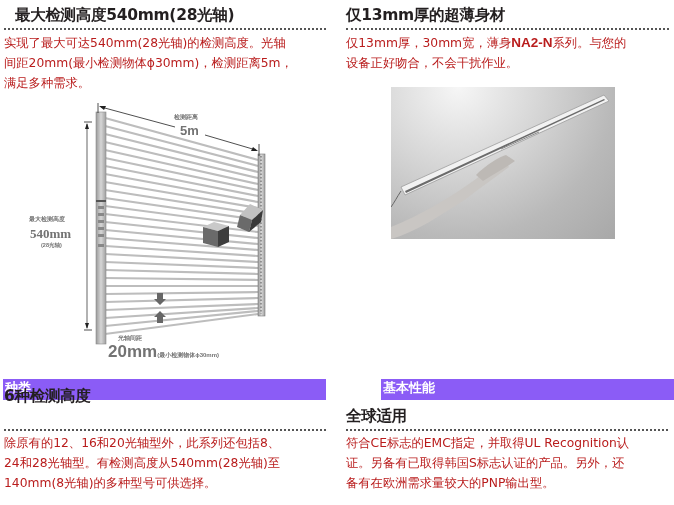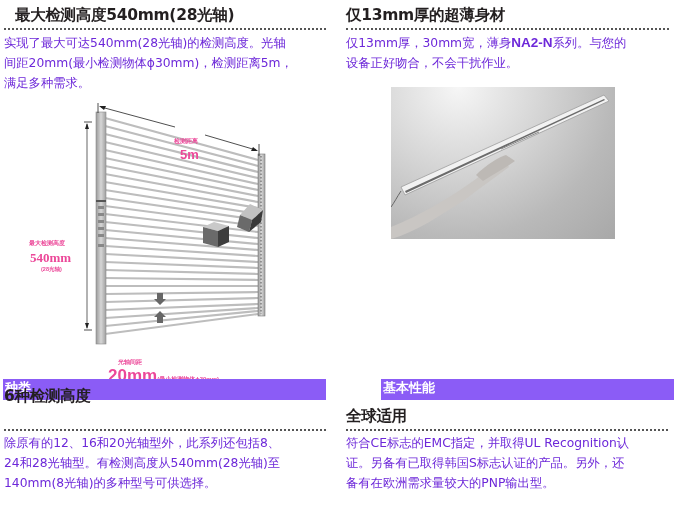--- a/index.html
+++ b/index.html
@@ -1,26 +1,26 @@
 <!DOCTYPE html>
 <html><head>
 <meta charset="utf-8">
 <style>
   html, body { margin:0; padding:0; background:#ffffff; }
   body { width:674px; height:505px; position:relative; overflow:hidden;
          font-family:"DejaVu Sans","Liberation Sans",sans-serif; color:#231f20; }
   .h-title { position:absolute; font-size:15.5px; font-weight:bold; letter-spacing:-0.3px; white-space:nowrap; line-height:20px; }
   .dotline { position:absolute; height:0; border-top:2px dotted #555; }
-  .body-text { position:absolute; font-size:12.3px; line-height:20px; color:#6d28d9; }
+  .body-text { position:absolute; font-size:12.3px; line-height:20px; color:#b91c1c; }
   .body-text b { font-weight:bold; font-family:"Liberation Sans",sans-serif; font-size:13.5px;margin-top:26px; }
   .bar { position:absolute; background:#8b5cf6; color:#fff; font-size:13px; font-weight:bold; line-height:17px; height:21px; padding-left:2px; box-sizing:border-box; }
   .photo { position:absolute; left:391px; top:87px; width:224px; height:152px;
            background: radial-gradient(ellipse at 30% 0%, #f6f6f6 0%, #d8d8d8 35%, #b9b9b9 70%, #a8a8a8 100%); overflow:hidden; }
   .diagram { position:absolute; left:0; top:95px; width:330px; height:280px; }
-  .dlabel { position:absolute; font-family:"Liberation Sans",sans-serif; color:#ec4899; white-space:nowrap;margin-top:24px; }
+  .dlabel { position:absolute; font-family:"Liberation Sans",sans-serif; color:#737373; white-space:nowrap; }
 </style>
 </head>
 <body>
 
 <div class="h-title" style="left:15px; top:5px;">最大检测高度540mm(28光轴)</div>
 <div class="dotline" style="left:4px; top:28px; width:322px;"></div>
 <div class="body-text" style="left:4px; top:33px; width:325px;">
   <div>实现了最大可达540mm(28光轴)的检测高度。光轴</div>
   <div>间距20mm(最小检测物体ϕ30mm)，检测距离5m，</div>
   <div>满足多种需求。</div>

